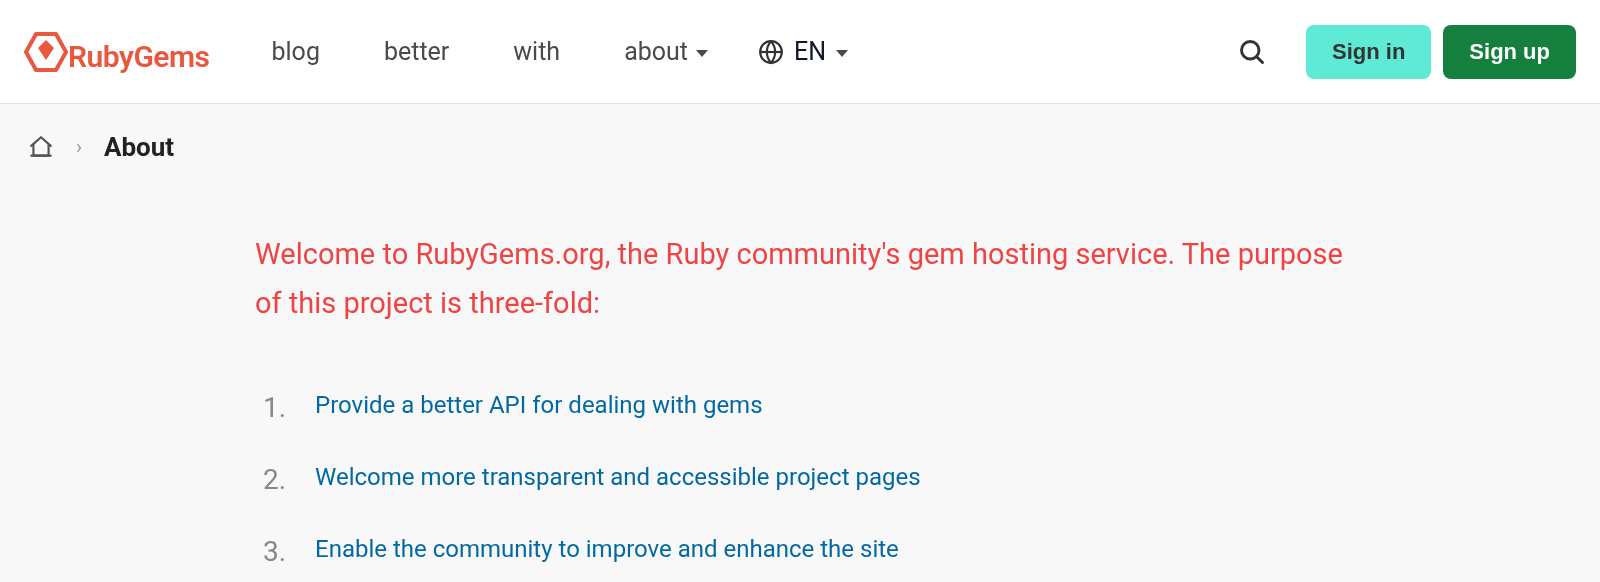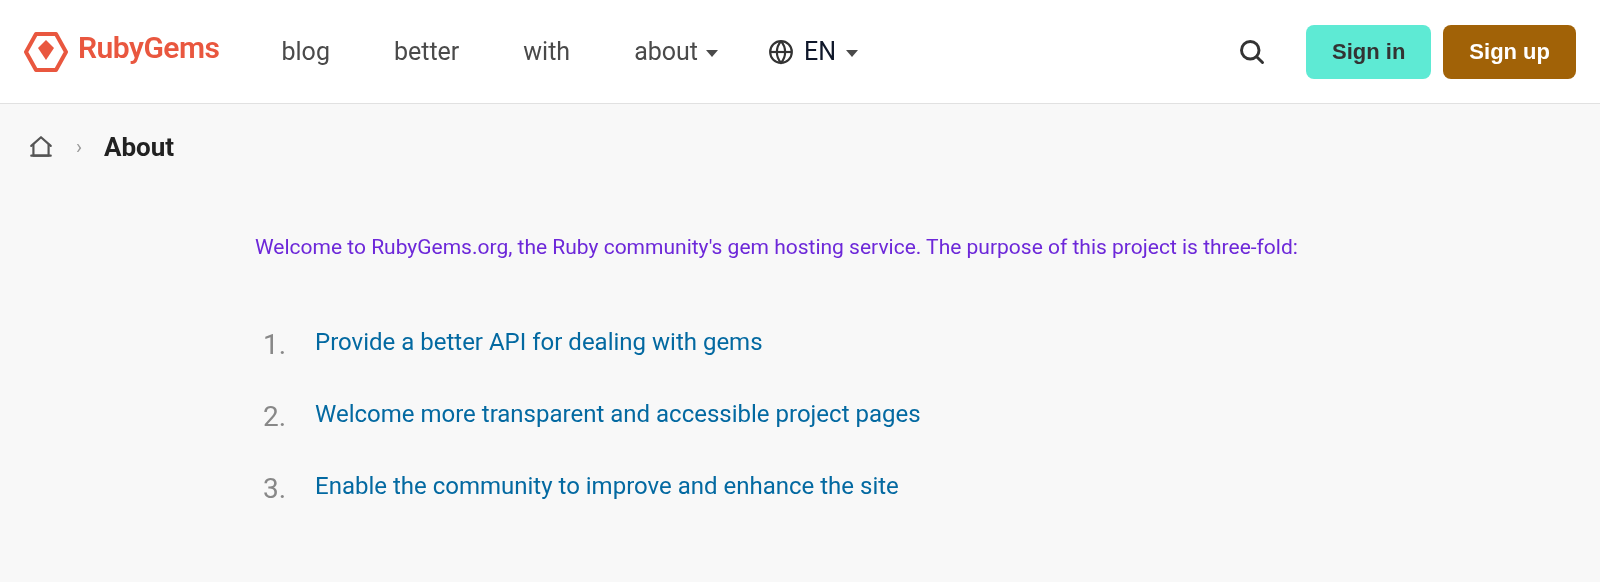--- a/index.html
+++ b/index.html
@@ -12,22 +12,22 @@
 .header {
   background: #fff;
   border-bottom: 1px solid #e1e1e1;
   display: flex;
   align-items: center;
   padding: 0 24px;
   height: 104px;
 }
 .logo {
   display: flex;
-  align-items: flex-start;
-  gap: 10px;
+  align-items: flex-end;
+  gap: 0;
   color: #e9573f;
   font-size: 30px;
   font-weight: 600;
   letter-spacing: -0.5px;
   margin-right: 40px;
 }
 .logo svg { display: block; }
 .nav {
   display: flex;
   align-items: center;
@@ -73,21 +73,21 @@
   font-weight: 700;
   cursor: pointer;
   border: none;
   margin-left: 12px;
 }
 .btn-light {
   background: #5eead4;
   color: #333;
 }
 .btn-primary {
-  background: #a16207;
+  background: #15803d;
   color: #fff;
 }
 .breadcrumb {
   display: flex;
   align-items: center;
   gap: 22px;
   padding: 28px 28px;
   font-size: 24px;
 }
 .breadcrumb .home-icon {
@@ -102,23 +102,23 @@
   font-weight: 700;
   color: #222;
   font-size: 26px;
 }
 .content {
   max-width: 1130px;
   margin: 0 auto;
   padding: 40px 20px 0 20px;
 }
 .intro {
-  font-size: 21px;
+  font-size: 29px;
   line-height: 1.7;
-  color: #6d28d9;
+  color: #ef4444;
   margin-bottom: 40px;
 }
 .list {
   list-style: none;
   counter-reset: item;
 }
 .list li {
   counter-increment: item;
   font-size: 24px;
   color: #0369a1;

